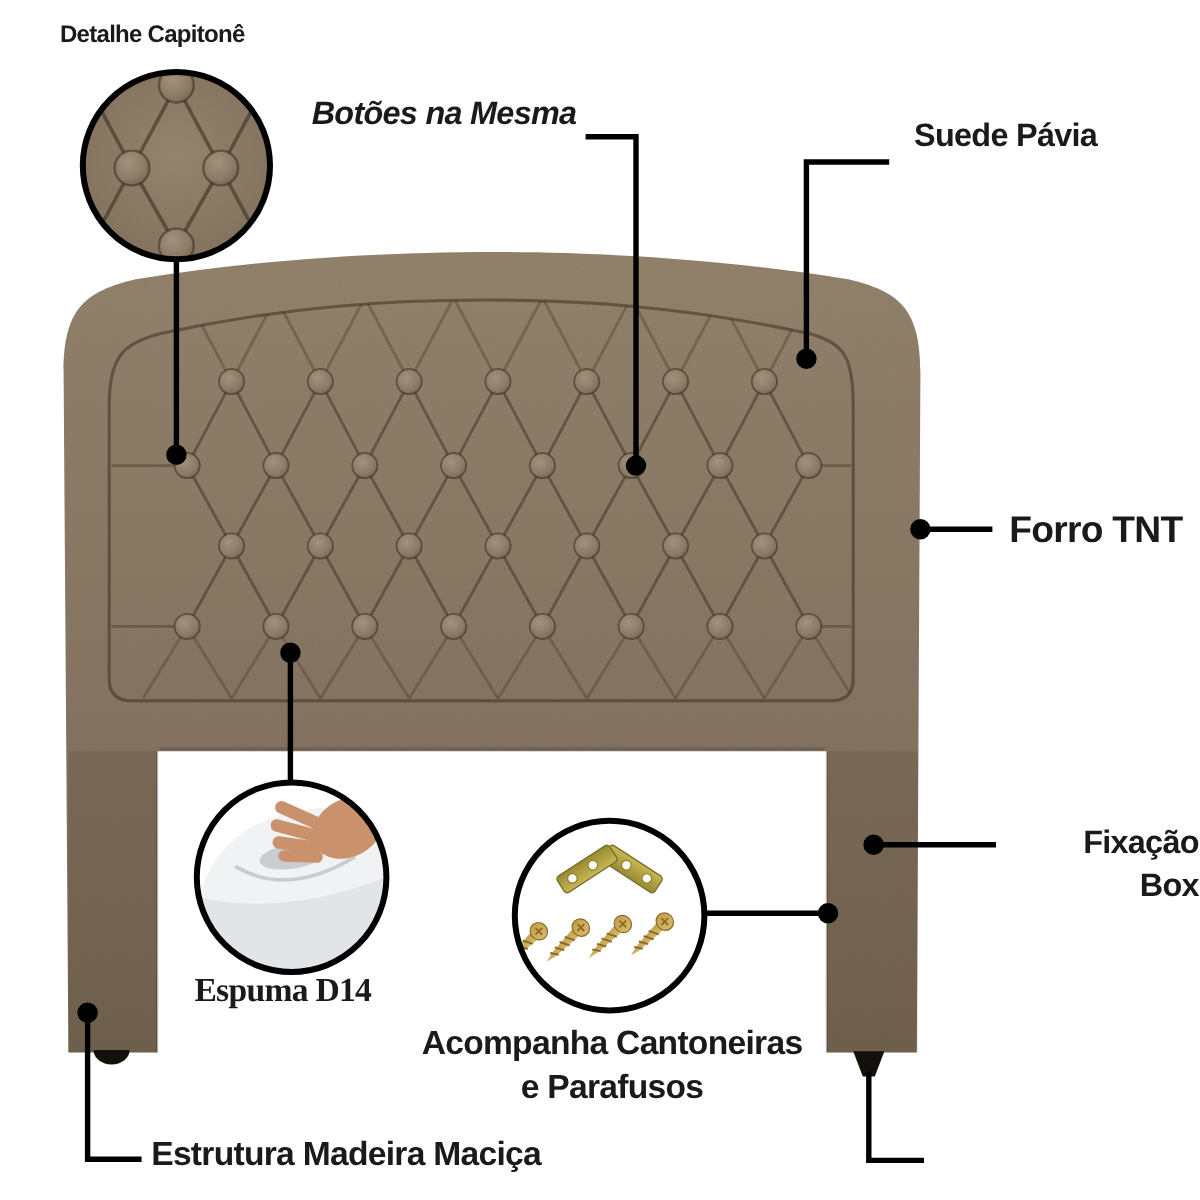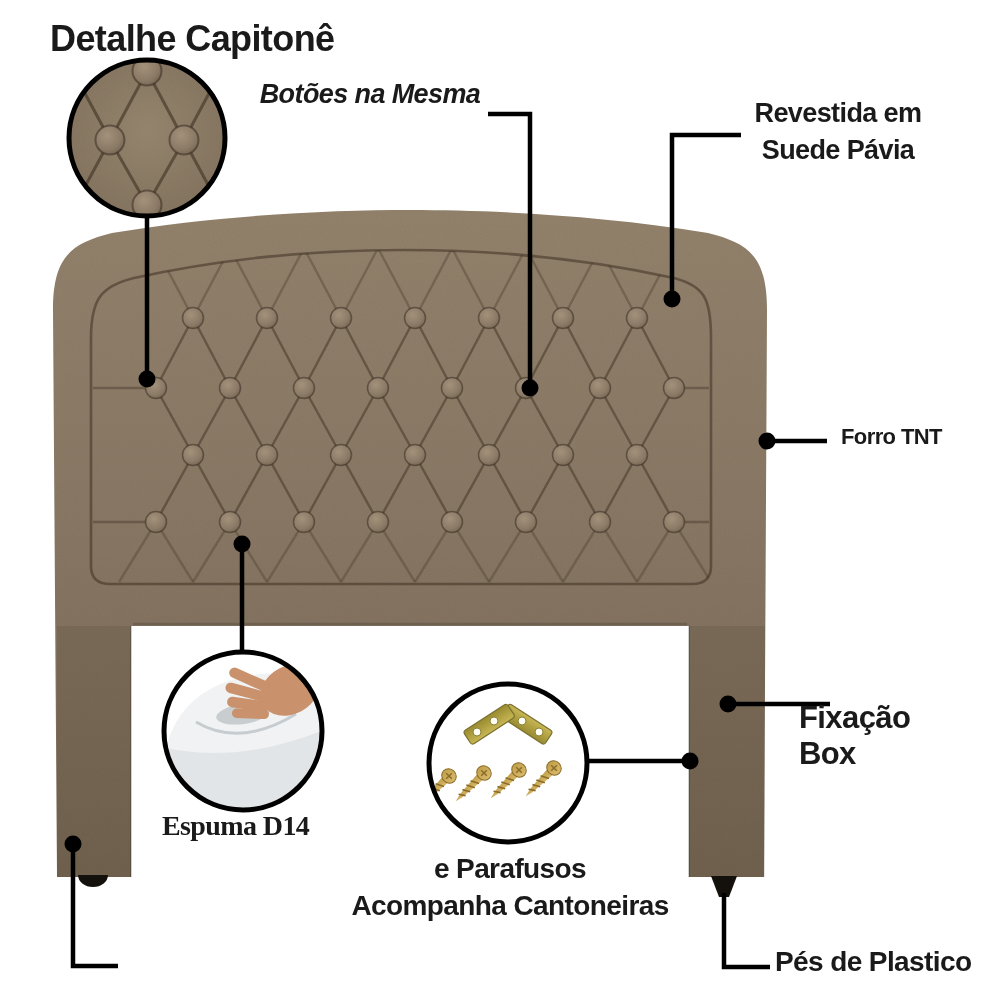--- a/index.html
+++ b/index.html
@@ -6,25 +6,25 @@
   .stage{
     position:relative;width:1000px;height:1000px;
     background:var(--background,#fff);overflow:hidden;
     font-family:"Liberation Sans","DejaVu Sans",sans-serif;
   }
   svg{position:absolute;left:0;top:0;}
   .label{
     position:absolute;font-weight:700;color:var(--text,#1a1a1a);
     letter-spacing:-0.6px;white-space:nowrap;
   }
-  .lbl-detalhe   {left:50px;  top:18px;  font-size:36px;}
+  .lbl-detalhe   {left:50px;  top:18px;  font-size:20px;}
   .lbl-botoes    {left:232px; top:76px;  width:276px;text-align:center;font-size:27px;line-height:37px;font-style:italic;}
   .lbl-revestida {left:718px; top:95px;  width:240px;text-align:center;font-size:27px;line-height:37px;}
-  .lbl-forro     {left:841px; top:424px; font-size:22px;}
-  .lbl-fixacao   {left:799px; top:700px; width:200px;text-align:left;font-size:31px;line-height:36px;}
+  .lbl-forro     {left:841px; top:424px; font-size:31px;}
+  .lbl-fixacao   {left:799px; top:684px; width:200px;text-align:right;font-size:27px;line-height:36px;}
   .lbl-espuma    {left:162px; top:810px; font-size:28px;font-family:Liberation Serif, serif;}
   .lbl-acompanha {left:310px; top:850px; width:400px;text-align:center;font-size:28px;line-height:37px;}
   .lbl-estrutura {left:126px; top:946px; font-size:28px;}
   .lbl-pes       {left:775px; top:946px; font-size:28px;}
   .label span{display:block;}
 </style>
 </head>
 <body>
 
 <div class="stage">
@@ -318,34 +318,33 @@
   </g>
 </svg>
 
 <div class="label lbl-detalhe">Detalhe Capitonê</div>
 
 <div class="label lbl-botoes">
   <span>Botões na Mesma</span>
 </div>
 
 <div class="label lbl-revestida">
-  <span>Revestida em</span>
   <span>Suede Pávia</span>
 </div>
 
 <div class="label lbl-forro">Forro TNT</div>
 
 <div class="label lbl-fixacao">
   <span>Fixação</span>
   <span>Box</span>
 </div>
 
 <div class="label lbl-espuma">Espuma D14</div>
 
 <div class="label lbl-acompanha">
+  <span>Acompanha Cantoneiras</span>
   <span>e Parafusos</span>
-  <span>Acompanha Cantoneiras</span>
-</div>
-
-
-<div class="label lbl-pes">Pés de Plastico</div>
+</div>
+
+<div class="label lbl-estrutura">Estrutura Madeira Maciça</div>
+
 
 </div>
 
 </body></html>

